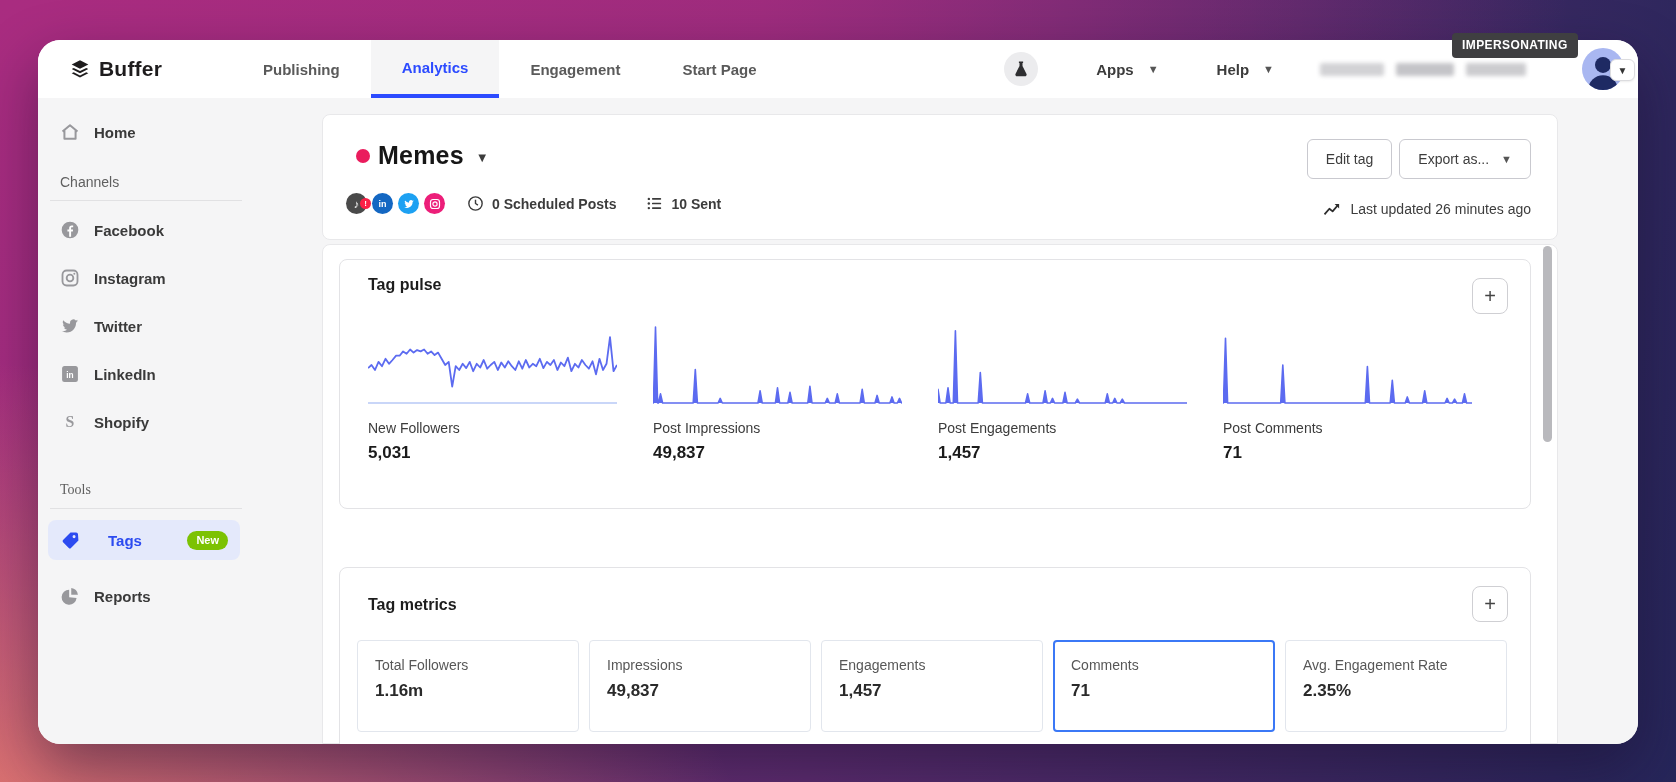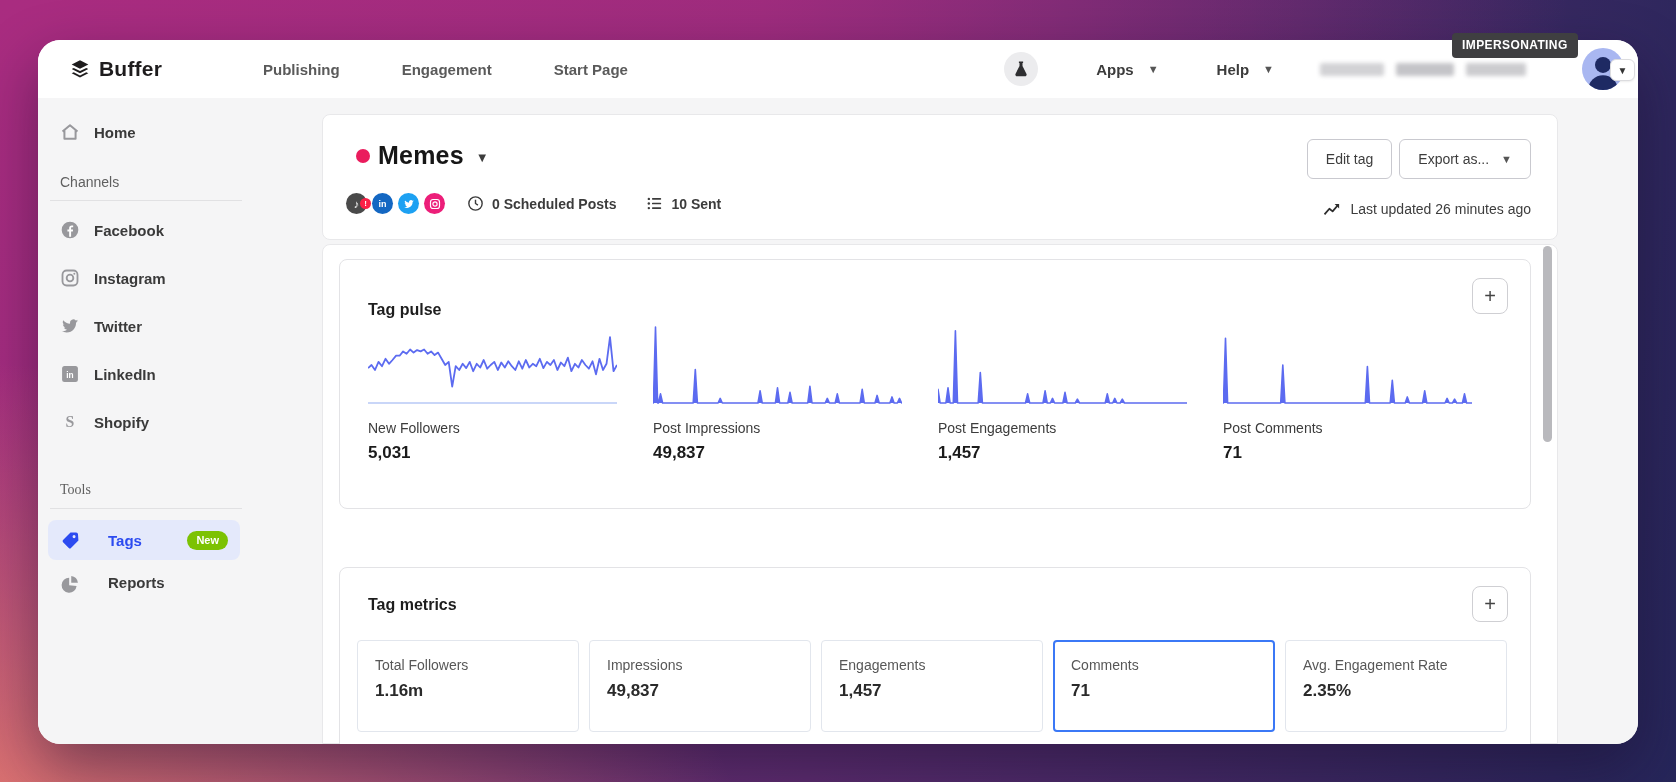--- a/index.html
+++ b/index.html
@@ -46,21 +46,21 @@
   .sidebar { position:absolute; left:0; top:0; width:272px; height:100%; padding-left:22px; }
   .side-row { display:flex; align-items:center; gap:14px; height:28px; cursor:pointer; }
   .side-row .lbl { font-size:15px; font-weight:700; color:#3a3a3a; }
   .section-lbl { font-size:14px; color:#5f5f5f; }
   .divider { height:1px; background:#e1e1e3; margin:10px 12px 0 -12px; width:192px; margin-left:-12px; }
   .chan-row { display:flex; align-items:center; gap:14px; height:48px; cursor:pointer; }
   .chan-row .lbl { font-size:15px; font-weight:700; color:#3a3a3a; }
   .tags-pill { position:absolute; left:10px; top:422px; width:192px; height:40px; background:#e4e9fb; border-radius:8px; display:flex; align-items:center; gap:28px; padding:0 12px; cursor:pointer; }
   .tags-pill .lbl { font-size:15px; font-weight:700; color:#2c4bf0; }
   .new-badge { margin-left:auto; background:#7cc203; color:#fff; font-size:11px; font-weight:700; padding:3px 9px 4px; border-radius:10px; }
-  .reports-row { position:absolute; left:22px; top:476px; display:flex; align-items:flex-start; gap:28px; height:44px; cursor:pointer; }
+  .reports-row { position:absolute; left:22px; top:476px; display:flex; align-items:center; gap:14px; height:44px; cursor:pointer; }
   .reports-row .lbl { font-size:15px; font-weight:700; color:#3a3a3a; }
   .icon20 { width:20px; height:20px; display:flex; align-items:center; justify-content:center; flex:0 0 20px; }
   
   .main { position:absolute; left:284px; top:16px; width:1236px; }
   .header-panel { position:relative; width:1236px; height:126px; background:#fff; border:1px solid #e8e8ea; border-radius:8px; }
   .title-row { position:absolute; left:23px; top:26px; display:flex; align-items:center; }
   .tag-dot { width:14px; height:14px; border-radius:50%; margin:0 8px 0 10px; }
   .tag-title { font-size:25px; font-weight:700; color:#161616; letter-spacing:.2px; }
   .title-caret { font-size:13px; color:#3c3c3c; margin-left:12px; padding-top:4px; cursor:pointer; }
   .meta-row { position:absolute; left:23px; top:78px; display:flex; align-items:center; }
@@ -72,21 +72,21 @@
   .hdr-buttons { position:absolute; right:26px; top:24px; display:flex; gap:7px; }
   .btn { height:40px; background:#fff; border:1px solid #c9c9cf; border-radius:6px; font-size:14px; font-weight:500; color:#3d3d3d; display:flex; align-items:center; justify-content:center; padding:0 18px; cursor:pointer; font-family:"Liberation Sans", sans-serif; gap:12px; }
   .last-updated { position:absolute; right:26px; top:86px; display:flex; align-items:center; gap:9px; font-size:14px; color:#3d3d3d; }
   
   .scroll-panel { position:relative; margin-top:4px; width:1236px; height:500px; background:#fff; border:1px solid #e8e8ea; border-radius:8px 8px 0 0; }
   .vscroll { position:absolute; right:5px; top:1px; width:9px; height:196px; background:#b9b9bd; border-radius:5px; }
   .card { position:absolute; left:16px; background:#fff; border:1px solid #e3e3e6; border-radius:8px; }
   .card-title { font-size:16px; font-weight:700; color:#1d1d1d; }
   .plus-btn { position:absolute; right:22px; top:18px; width:36px; height:36px; border:1px solid #cfcfd3; border-radius:8px; background:#fff; font-size:20px; color:#444; display:flex; align-items:center; justify-content:center; cursor:pointer; }
   .pulse-card { top:14px; width:1192px; height:250px; }
-  .pulse-card .card-title { position:absolute; left:28px; top:41px; }
+  .pulse-card .card-title { position:absolute; left:28px; top:16px; }
   .pulse-cols { position:absolute; left:28px; top:62px; display:flex; gap:36px; }
   .pulse-col { width:249px; }
   .spark { width:249px; height:84px; display:block; }
   .pulse-label { font-size:14px; color:#3c3c3c; margin-top:14px; }
   .pulse-value { font-size:17px; font-weight:700; color:#1b1b1b; margin-top:7px; }
   .metrics-card { top:322px; width:1192px; height:230px; }
   .metrics-card .card-title { position:absolute; left:28px; top:28px; }
   .tiles { position:absolute; left:17px; top:72px; display:flex; gap:10px; }
   .tile { width:222px; height:92px; border:1px solid #e2e6ed; border-radius:4px; padding:16px 0 0 17px; background:#fff; cursor:pointer; }
   .tile.selected { border:2px solid #3b78f6; padding:15px 0 0 16px; }
@@ -108,20 +108,23 @@
           <path d="M4.5 10.2 12 13.9l7.5-3.7L22 11.4 12 16.4 2 11.4Z" fill="#1e1c1d"></path>
           <path d="M4.5 15.4 12 19.1l7.5-3.7L22 16.6 12 21.6 2 16.6Z" fill="#1e1c1d"></path>
         </svg>
       </span>
       <span class="brand-name">Buffer</span>
     </div>
     <div class="nav-tabs">
       <div class="tab">
           <span>Publishing</span>
         </div>
+      <div class="tab active">
+          <span>Analytics</span>
+        </div>
       <div class="tab">
           <span>Engagement</span>
         </div>
       <div class="tab">
           <span>Start Page</span>
         </div>
     </div>
     <div class="nav-right">
       <div class="flask-btn">
         <svg width="18" height="18" viewBox="0 0 24 24">

